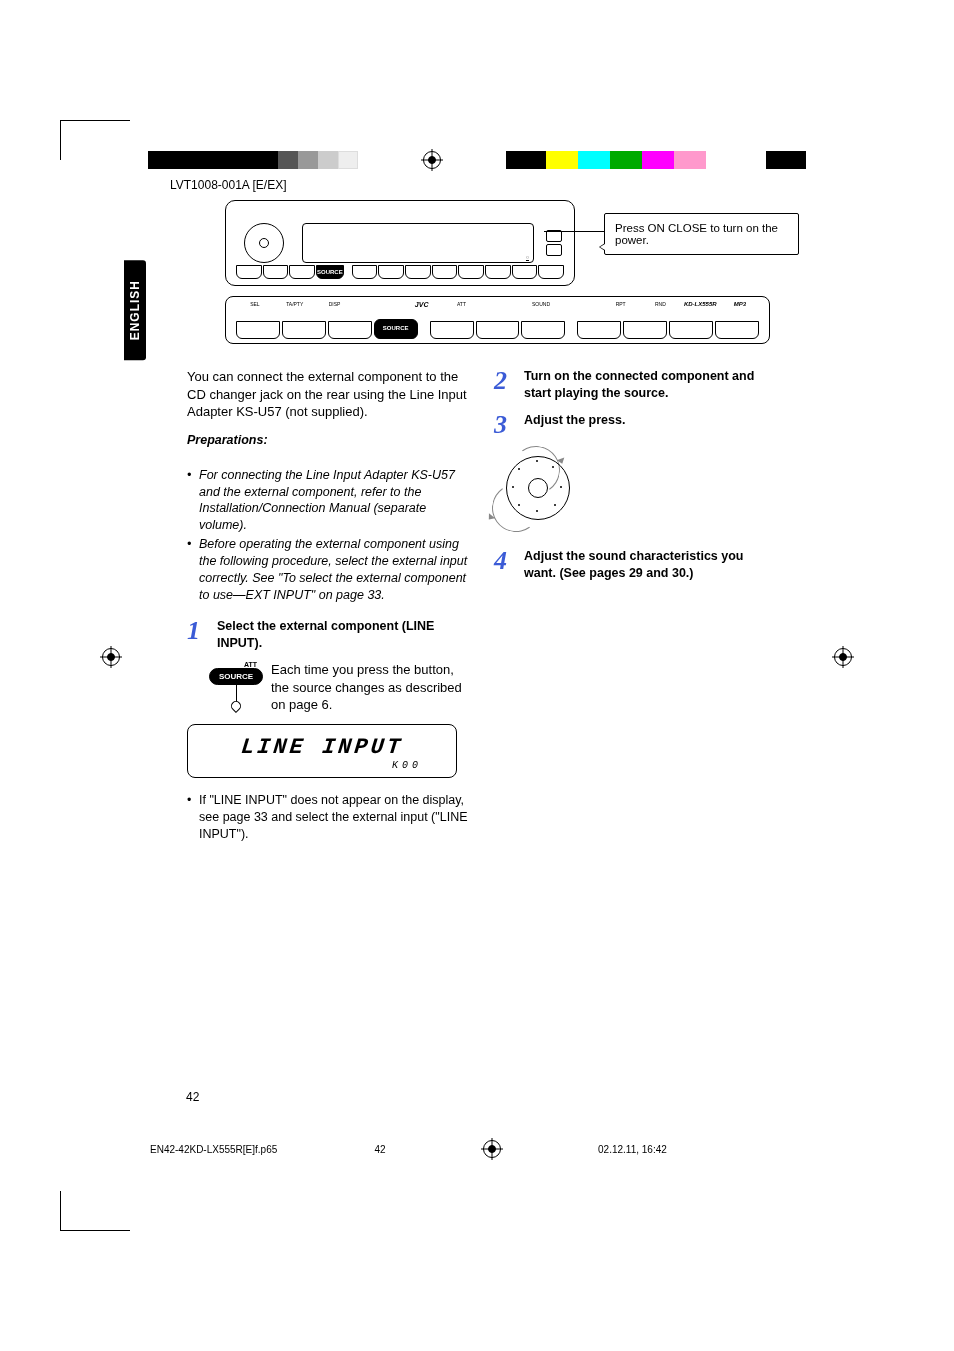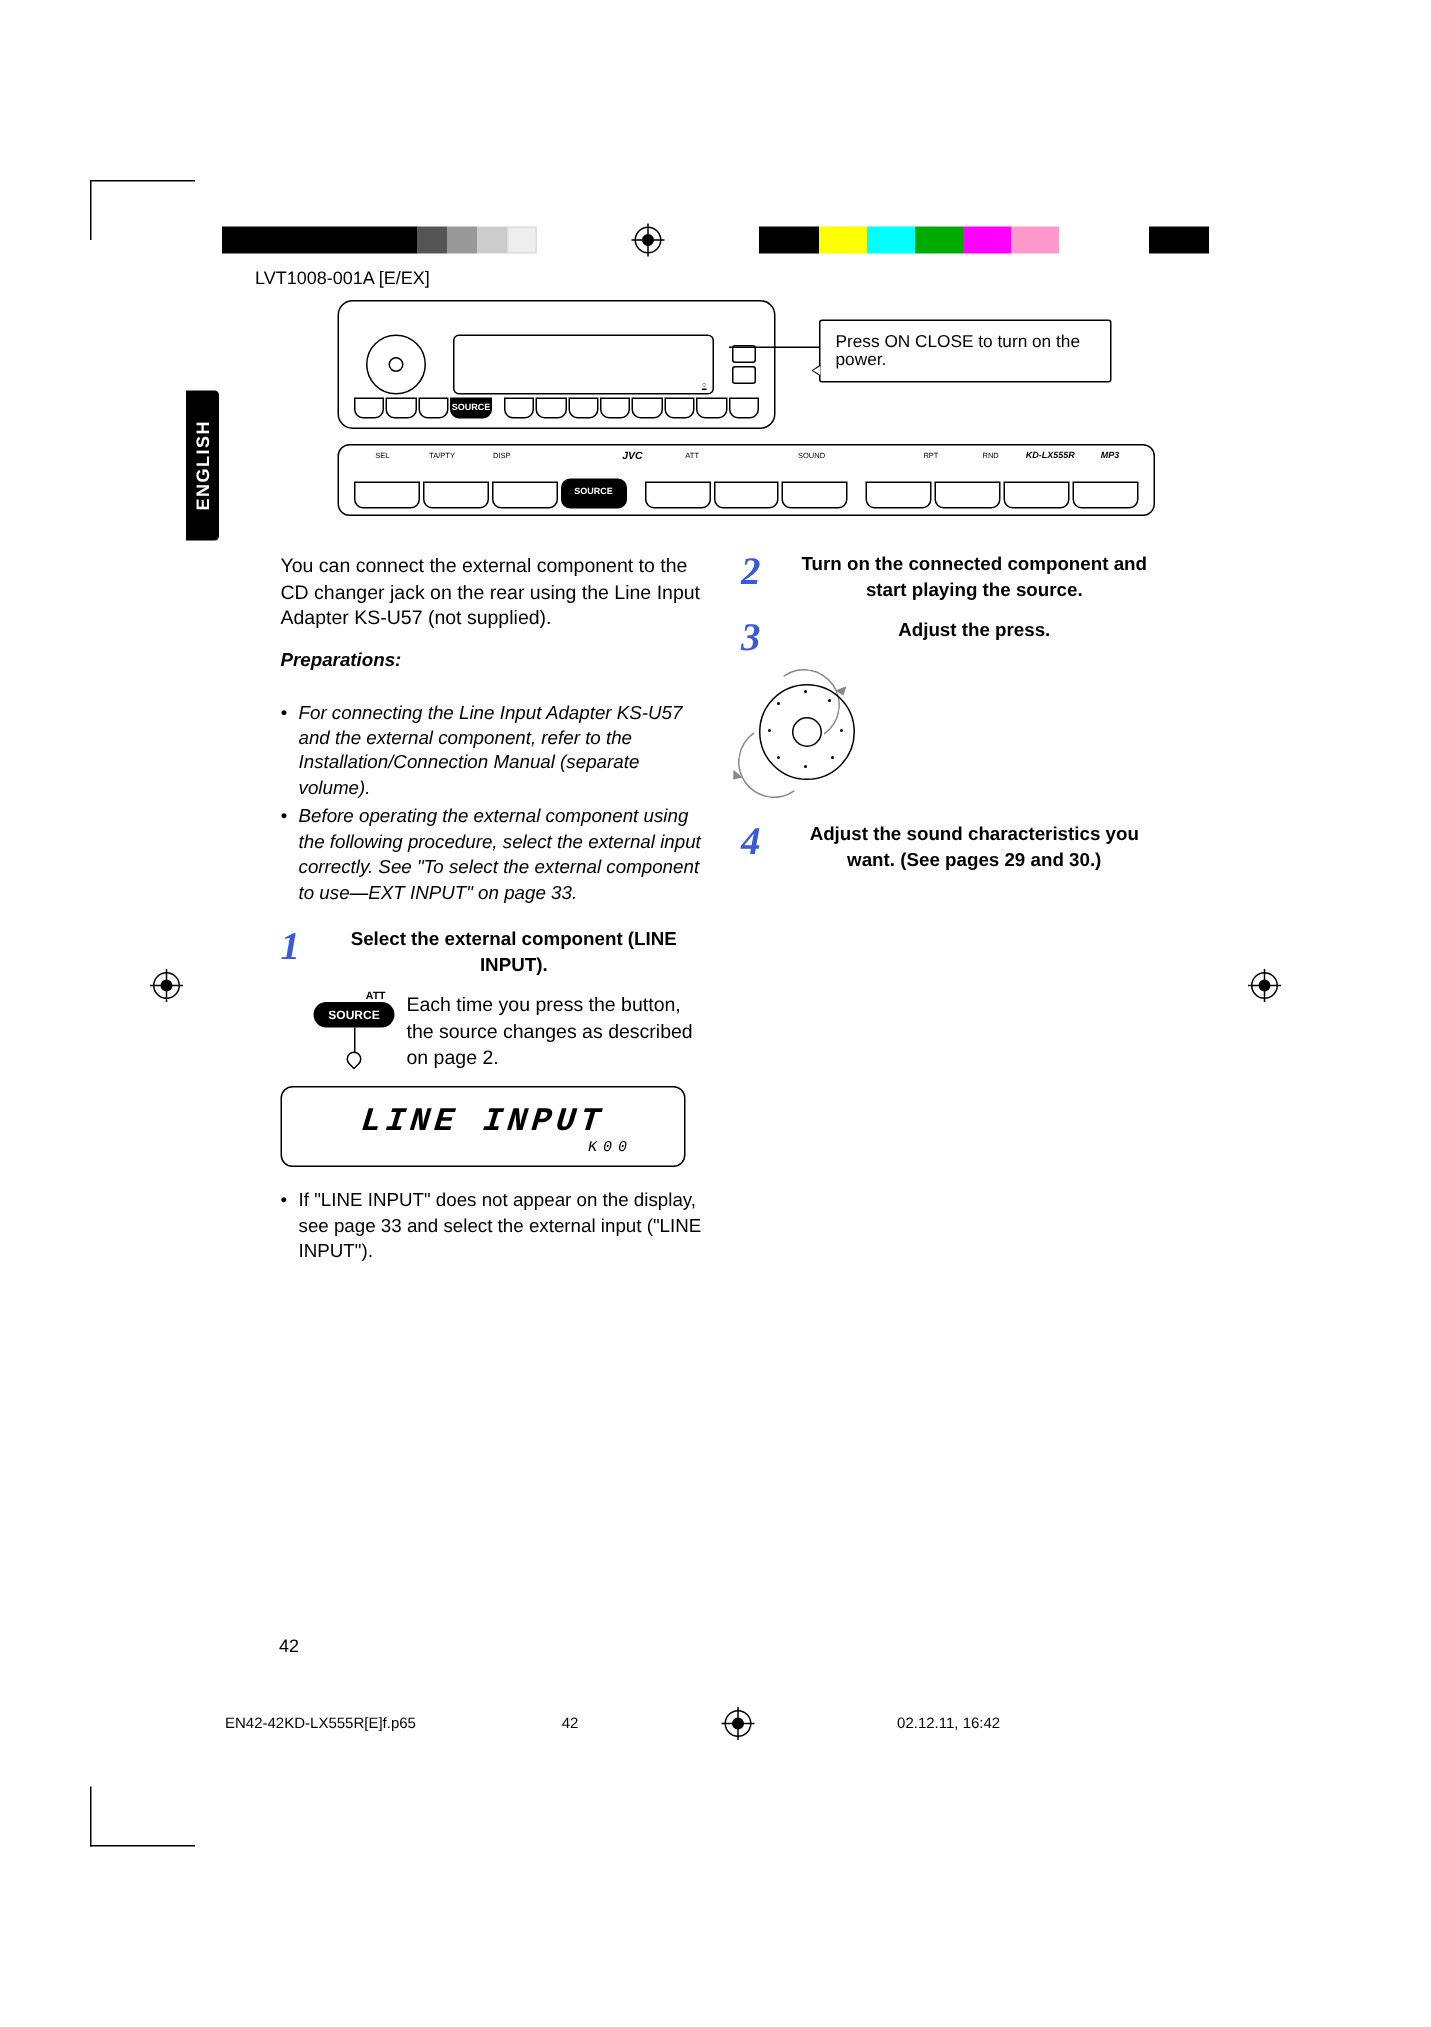--- a/index.html
+++ b/index.html
@@ -225,21 +225,21 @@
   .italic-list li { list-style: none; position:relative; padding-left:12px; margin-bottom:2px;}
   .italic-list li::before{ content:'•'; position:absolute; left:0; }
 
   .step {
     display:flex; align-items:flex-start; gap:10px; margin-bottom:10px;
   }
   .step-num {
     color:#3b5bd6; font-size:26px; font-weight:bold; font-style:italic;
     font-family:"Times New Roman", serif; line-height:1; flex:none; width:20px;
   }
-  .step-body { font-size:12.5px; line-height:1.35; flex:1;text-align:center; }
+  .step-body { font-size:12.5px; line-height:1.35; flex:1; }
   .step-body .bold { font-weight:bold; }
 
   .source-icon-row { display:flex; gap:8px; margin:6px 0 10px 22px; align-items:flex-start;}
   .source-btn-icon {
     width:54px; flex:none; position:relative;
   }
   .source-btn-icon .lbl{font-size:7px;font-weight:bold;text-align:right;padding-right:6px;}
   .source-btn-icon .pill{
     border:1px solid #000; background:#000; color:#fff; border-radius:10px;
     font-size:8px; font-weight:bold; text-align:center; padding:3px 0;
@@ -356,21 +356,21 @@
     </div>
   </div>
 
 <div class="header-code">LVT1008-001A [E/EX]</div>
 
 <div class="english-tab">ENGLISH</div>
 
 <div class="page">
 
 
-  <div class="device-box" style="width:292px;text-decoration:underline;">
+  <div class="device-box" style="width:350px;text-decoration:underline;">
     <div class="device-top">
       <div class="dial"></div>
       <div class="small-display">
         <span class="tiny">○</span>
       </div>
       <div class="eject-col">
           <div></div>
           <div></div>
         </div>
     </div>
@@ -442,21 +442,21 @@
           <div class="bold">Select the external component (LINE INPUT).</div>
         </div>
       </div>
       <div class="source-icon-row">
         <div class="source-btn-icon">
           <div class="lbl">ATT</div>
           <div class="pill">SOURCE</div>
           <div class="stem"></div>
           <div class="tip"></div>
         </div>
-        <div class="para" style="margin:0">Each time you press the button, the source changes as described on page 2.</div>
+        <div class="para" style="margin:0">Each time you press the button, the source changes as described on page 6.</div>
       </div>
 
       <div class="lcd-box">
         <div class="lcd-text">LINE INPUT</div>
         <div class="lcd-sub">K00</div>
       </div>
 
       <p class="bullet-note">If "LINE INPUT" does not appear on the display, see page 33 and select the external input ("LINE INPUT").</p>
     </div>
 

